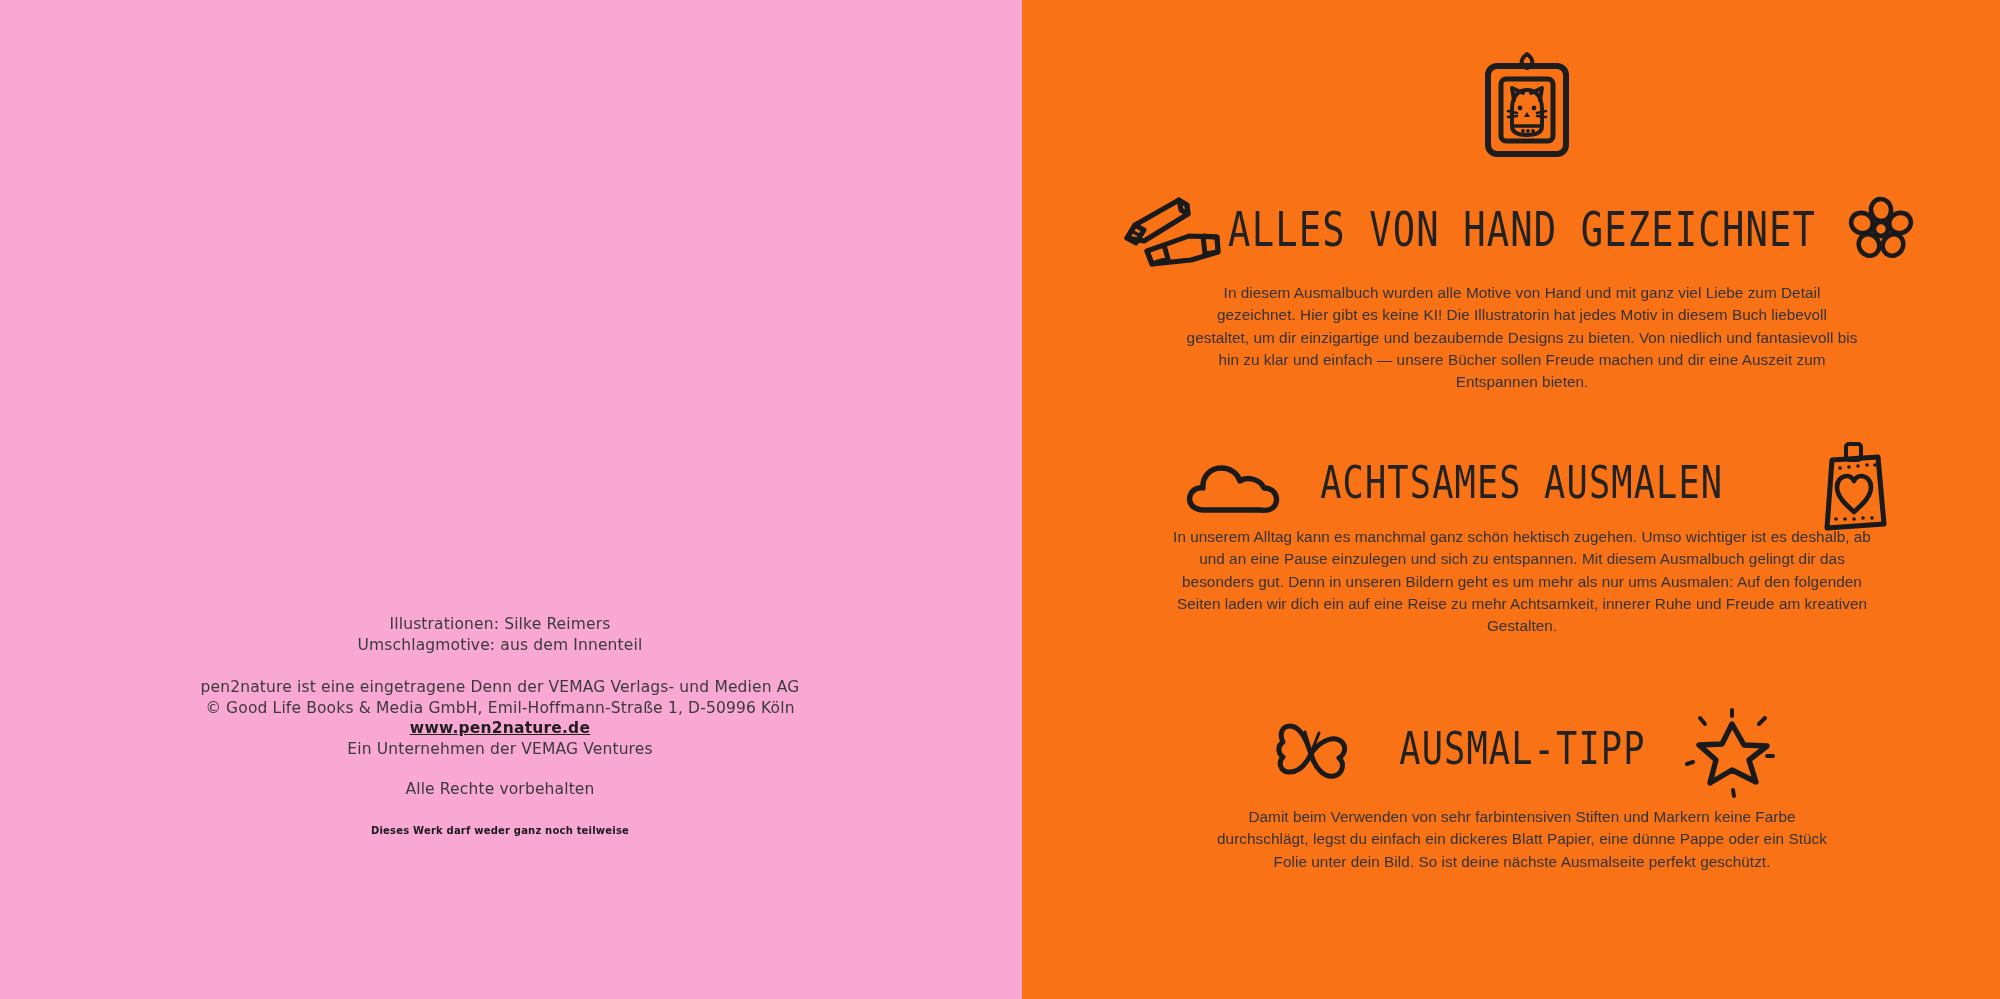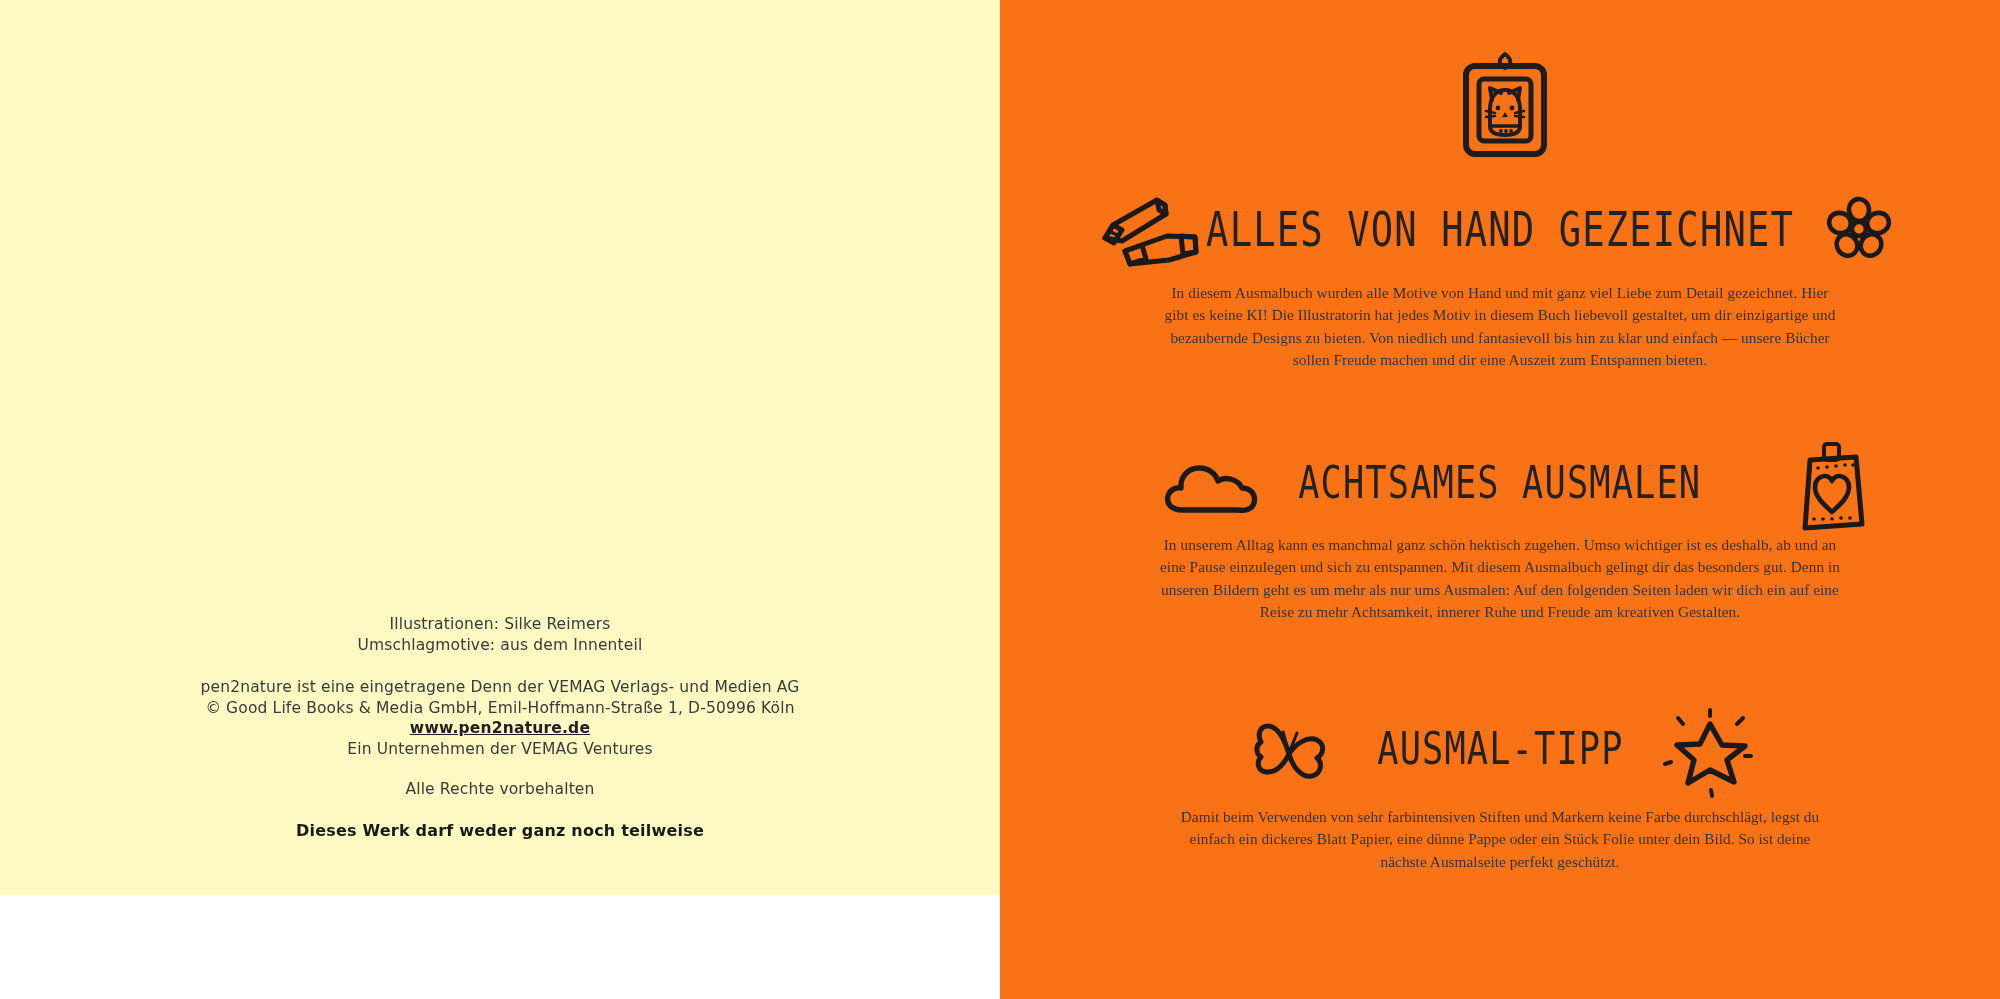--- a/index.html
+++ b/index.html
@@ -19,23 +19,24 @@
   .spread {
     position: absolute;
     inset: 0;
     display: flex;
   }
 
   
   .page-left {
     position: relative;
     width: 1000px;
-    height: 895px;
+    height: 999px;
     flex: 0 0 1000px;
-    background: #fef9c3;
+    background: #f9a8d4;
+    padding-left: 22px;
   }
 
   .imprint {
     position: absolute;
     left: 0;
     top: 614px;
     width: 1000px;
     text-align: center;
   }
 
@@ -54,21 +55,21 @@
 
   .imprint p.url {
     font-weight: bold;
     color: #1f1f1f;
     letter-spacing: 0.2px;
     text-decoration: underline;
   }
 
   .imprint p.warn {
     font-weight: bold;
-    font-size: 16px;
+    font-size: 10px;
     line-height: 21px;
     color: #1a1a1a;
     letter-spacing: 0.2px;
   }
 
   
   .page-right {
     position: relative;
     width: 1000px;
     height: 999px;
@@ -118,28 +119,28 @@
   .head-title.sz3 { font-size: 38px; }
 
   .icon-l, .icon-r {
     position: absolute;
     display: block;
   }
 
   .body-copy {
     margin: 0 auto;
     text-align: center;
-    font-family: Liberation Serif, serif;
+    font-family: Liberation Sans, sans-serif;
     font-size: 15.3px;
     line-height: 22.3px;
     color: #333333;
     letter-spacing: 0.05px;
   }
   .w1 { width: 672px; margin-top: 10px; }
-  .w2 { width: 700px; margin-top: 8px; }
+  .w2 { width: 700px; margin-top: 0; }
   .w3 { width: 640px; margin-top: 14px; text-align: center; }
 
   svg { display: block; overflow: visible; }
 </style>
 </head>
 <body>
 
 <div class="spread">
 
   <div class="page-left">

